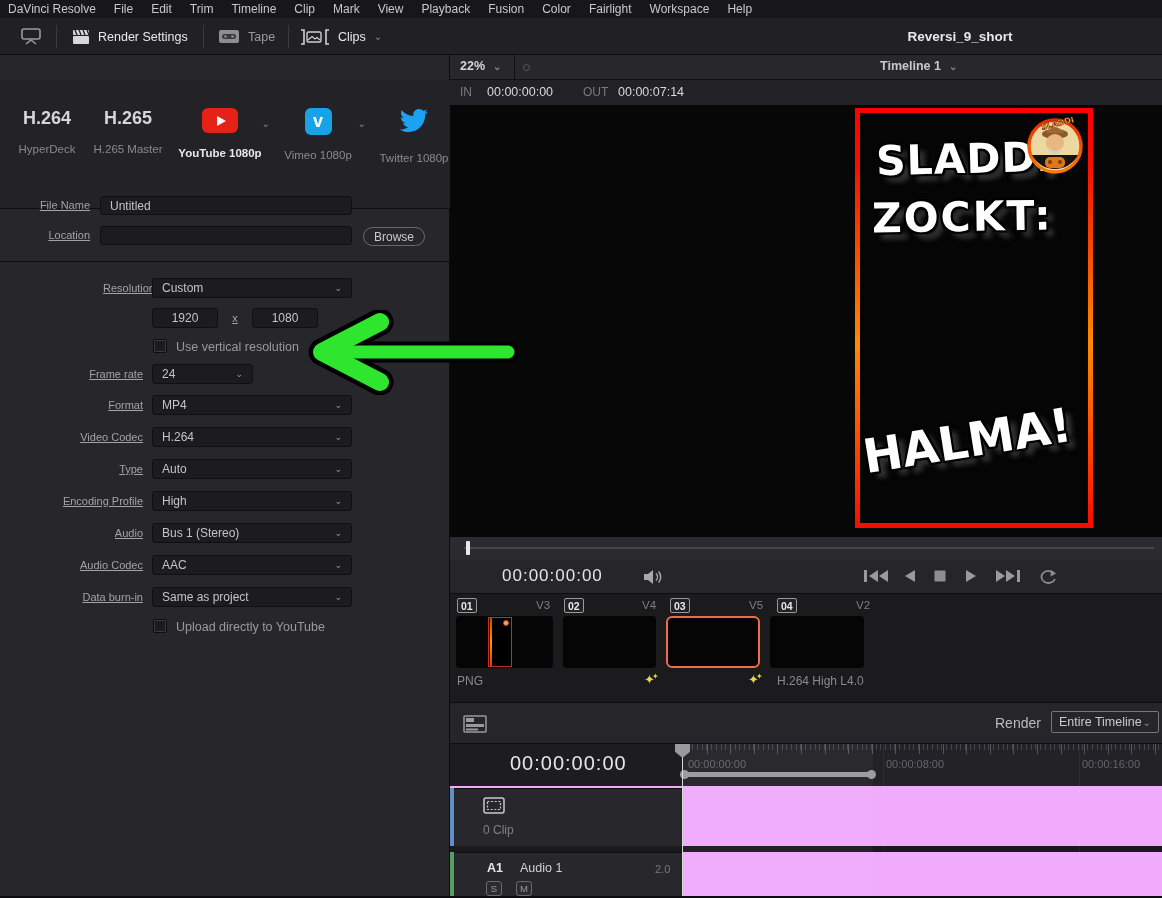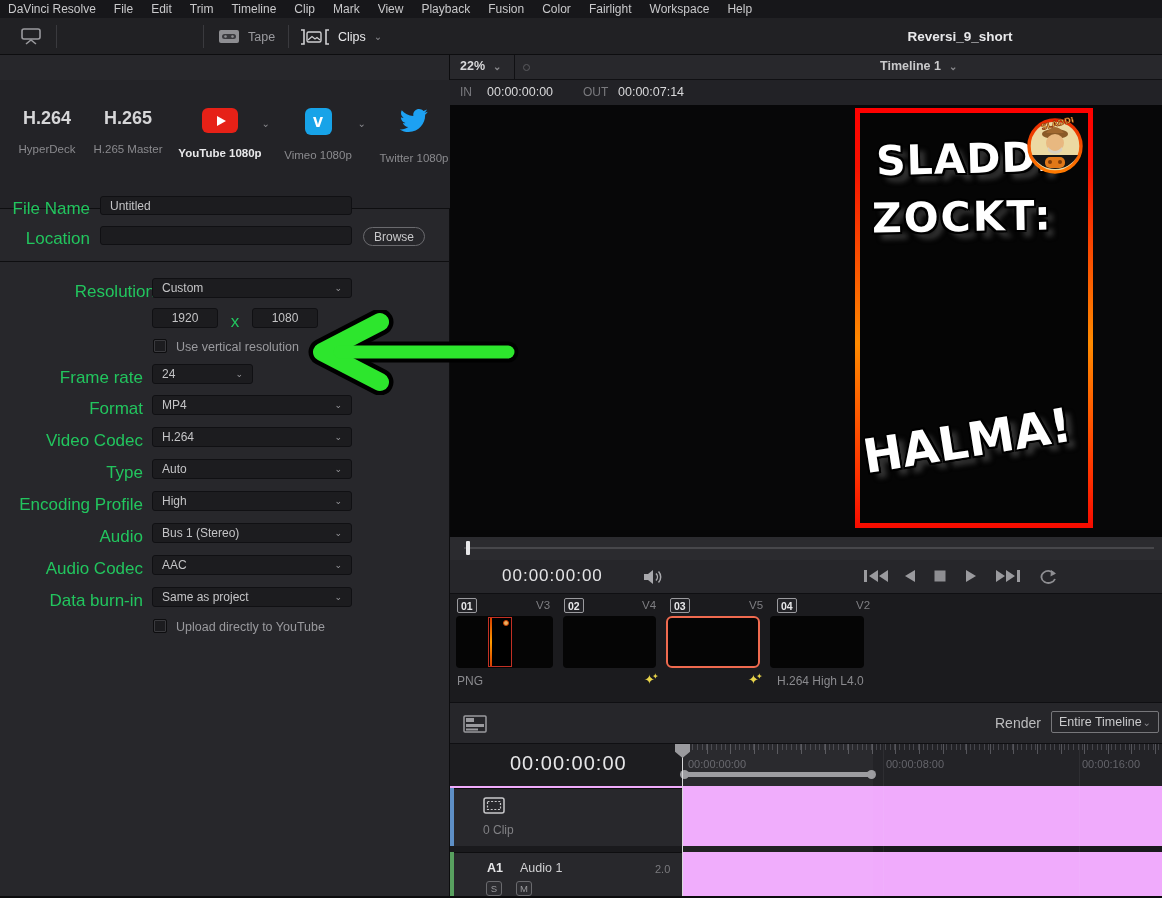--- a/index.html
+++ b/index.html
@@ -40,21 +40,21 @@
   .yt-icon { width:36px; height:25px; background:#e62117; border-radius:6px; display:inline-flex;
     align-items:center; justify-content:center; }
   .yt-icon:after { content:""; border-left:9px solid #fff; border-top:5.5px solid transparent;
     border-bottom:5.5px solid transparent; margin-left:2px; }
   .vimeo-icon { width:27px; height:27px; background:#17a3e8; border-radius:6px; color:#fff;
     font-weight:bold; font-size:18px; display:inline-flex; align-items:center; justify-content:center; }
   .chev { color:#8a8a8e; font-size:10px; }
 
   .hline { position:absolute; left:0; width:450px; height:1px; background:#0e0e10; }
 
-  .flabel { position:absolute; color:#22c55e; font-size:17px; text-align:right; }
+  .flabel { position:absolute; color:#a3a3a3; font-size:11px; text-align:right;text-decoration:underline; }
   .field, .drop { position:absolute; background:#1c1c1f; border:1px solid #101013; border-radius:3px;
     color:#c4c4c6; font-size:12px; display:flex; align-items:center; padding:0 9px; }
   .drop { justify-content:space-between; }
   .drop .chev { font-size:9px; color:#9a9a9e; }
   .checkbox { position:absolute; width:14px; height:14px; background:#1c1c1f; border:1px solid #0d0d0f;
     border-radius:2px; box-shadow:inset 0 0 0 1px #3a3a3e; }
   .cb-label { position:absolute; color:#9a9a9e; font-size:12.5px; }
   #browse-btn { position:absolute; left:363px; top:172px; width:62px; height:19px; border:1px solid #6a6a6e;
     border-radius:10px; color:#c8c8ca; font-size:12px; display:flex; align-items:center; justify-content:center; background:transparent; }
 
@@ -184,20 +184,28 @@
   </div>
 
   <div id="toolbar">
     <div class="tb-item" style="left:20px;">
       <svg width="22" height="18" viewBox="0 0 22 18">
         <rect x="2" y="1" width="18" height="10" rx="2" fill="none" stroke="#9a9a9e" stroke-width="1.6"></rect>
         <path d="M6,16 L11,12 L16,16" fill="none" stroke="#9a9a9e" stroke-width="1.6"></path>
       </svg>
     </div>
     <div class="tb-sep" style="left:56px;"></div>
+    <div class="tb-item" style="left:72px;">
+      <svg width="18" height="16" viewBox="0 0 18 16">
+        <rect x="1" y="1" width="16" height="5" rx="1" fill="#d8d8da"></rect>
+        <path d="M3,1 L5,6 M7,1 L9,6 M11,1 L13,6 M15,1 L17,6" stroke="#26262a" stroke-width="1.4"></path>
+        <rect x="1" y="7" width="16" height="8" rx="1" fill="#d8d8da"></rect>
+      </svg>
+      <span class="tb-label active">Render Settings</span>
+    </div>
     <div class="tb-sep" style="left:203px;"></div>
     <div class="tb-item" style="left:218px;">
       <svg width="22" height="15" viewBox="0 0 22 15">
         <rect x="1" y="1" width="20" height="13" rx="2" fill="#8e8e92"></rect>
         <rect x="4" y="5" width="14" height="5" rx="2.5" fill="#3a3a3e"></rect>
         <circle cx="7.5" cy="7.5" r="1.3" fill="#8e8e92"></circle>
           <circle cx="14.5" cy="7.5" r="1.3" fill="#8e8e92"></circle>
       </svg>
       <span class="tb-label">Tape</span>
     </div>

